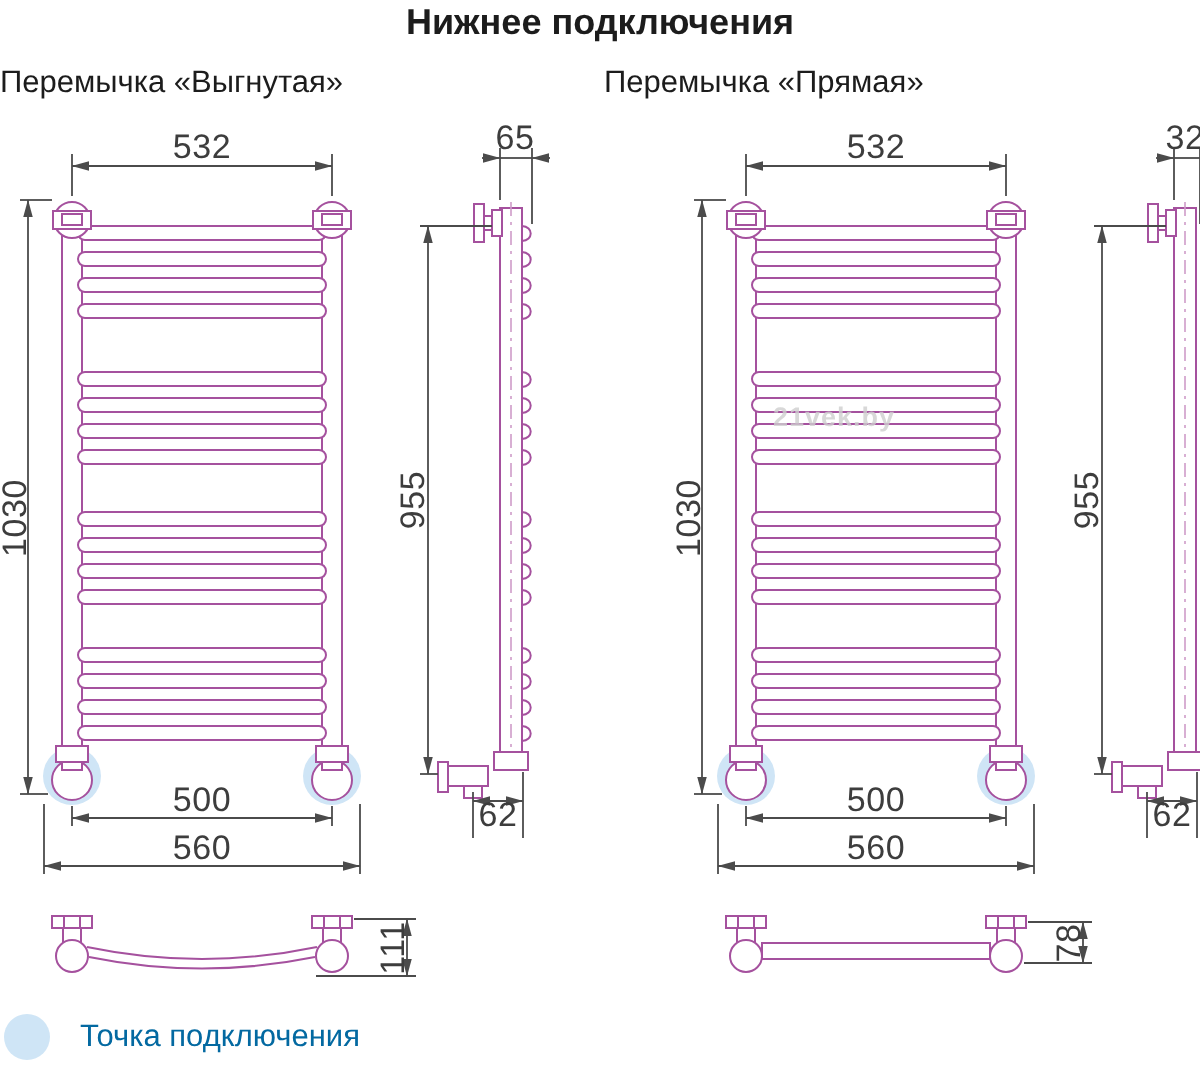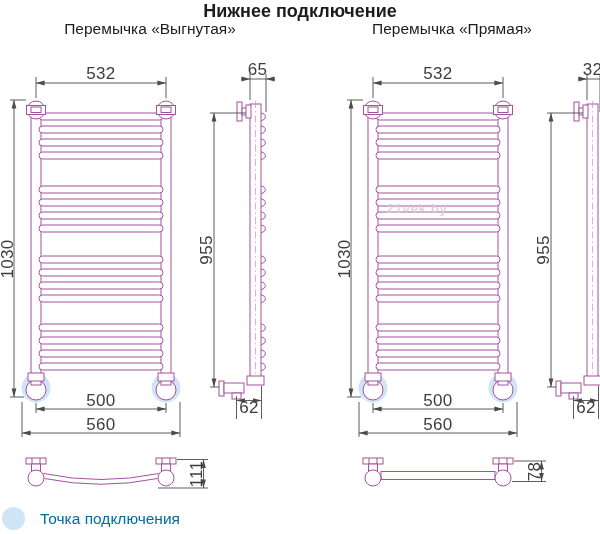--- a/index.html
+++ b/index.html
@@ -1,41 +1,41 @@
 <!DOCTYPE html>
 <html><head>
 <meta charset="utf-8">
 <style>
   html,body{margin:0;padding:0;background:#fff;}
   .canvas{position:relative;width:600px;height:534px;background:#fff;overflow:hidden;
           font-family:"Liberation Sans",sans-serif;}
   .title{position:absolute;top:1px;left:0;width:600px;text-align:center;
          font-size:18px;font-weight:bold;color:#1c1c1c;}
-  .subtitle{position:absolute;top:20px;width:300px;text-align:center;
+  .subtitle{position:absolute;top:33px;width:300px;
             font-size:15.5px;color:#1c1c1c;}
   .sub-left{left:0;}
   .sub-right{left:302px;}
   .legend-dot{position:absolute;left:2px;top:507px;width:23px;height:23px;
               border-radius:50%;background:#cfe5f6;}
   .legend-label{position:absolute;left:40px;top:510px;font-size:15.5px;color:#0369a1;}
   svg{position:absolute;left:0;top:0;}
   .mg{stroke:#a5519e;fill:none;stroke-width:1;}
   .mgf{stroke:#a5519e;fill:#fff;stroke-width:1;}
   .halo{fill:#cfe5f6;}
   .cl{stroke:#cf9cc9;stroke-width:.8;stroke-dasharray:7 3 1.5 3;fill:none;}
   .dim{stroke:#4b4b4b;stroke-width:.9;fill:none;}
   .dimt{fill:#3d3d3d;font-family:"Liberation Sans",sans-serif;font-size:17px;letter-spacing:.3px;}
   .wm{fill:#cfcfcf;font-size:13.5px;font-weight:bold;opacity:.8;letter-spacing:.5px;}
 </style>
 </head>
 <body>
 
 <div class="canvas">
 
-  <div class="title">Нижнее подключение</div>
+  <div class="title">Нижнее подключения</div>
   <div class="subtitle sub-left">Перемычка «Выгнутая»</div>
   <div class="subtitle sub-right">Перемычка «Прямая»</div>
 
   <svg width="600" height="534" viewBox="0 0 600 534">
     <defs>
       <marker id="arr" viewBox="0 0 9 6" refX="8.6" refY="3" markerWidth="9" markerHeight="6" orient="auto-start-reverse" markerUnits="userSpaceOnUse">
         <path d="M0 .6 L8.8 3 L0 5.4 Z" fill="#4b4b4b"></path>
       </marker>
 
       <g id="wbracket">

